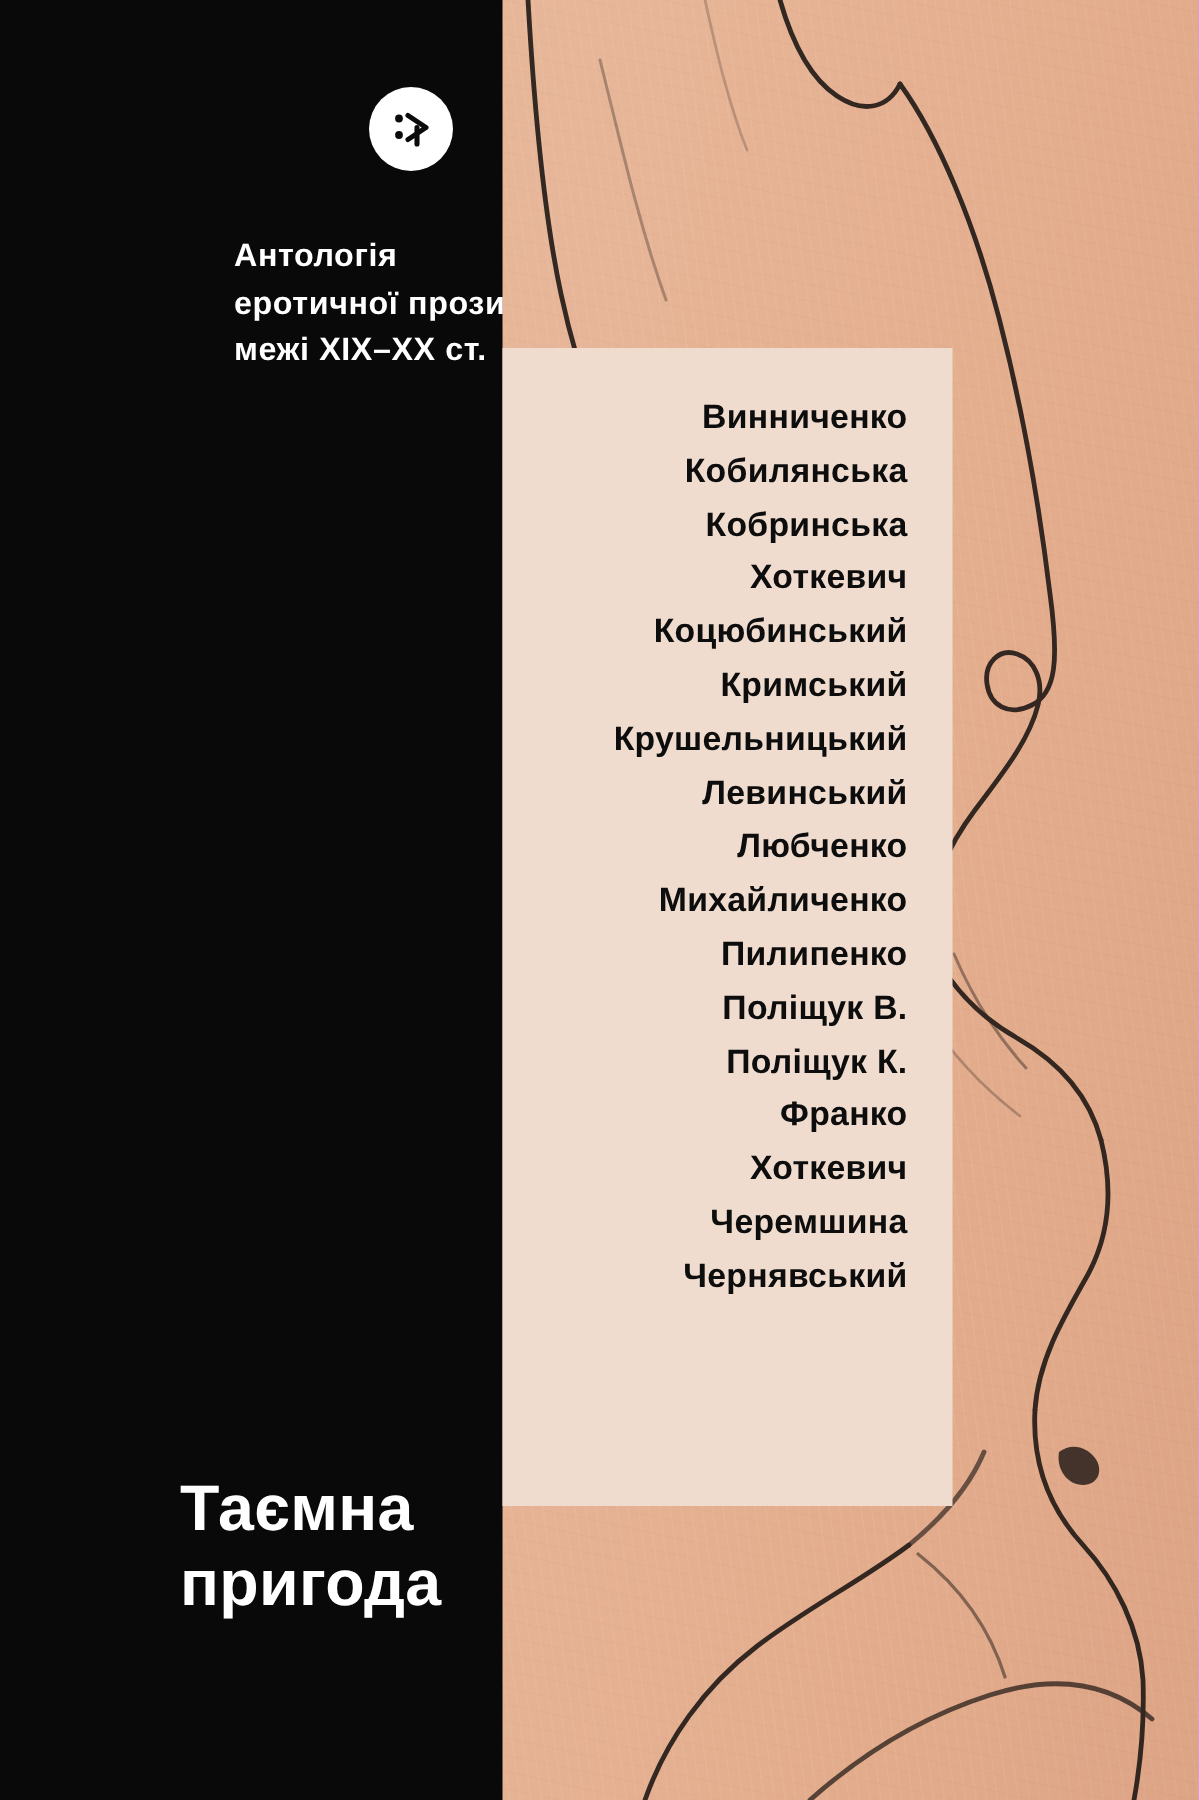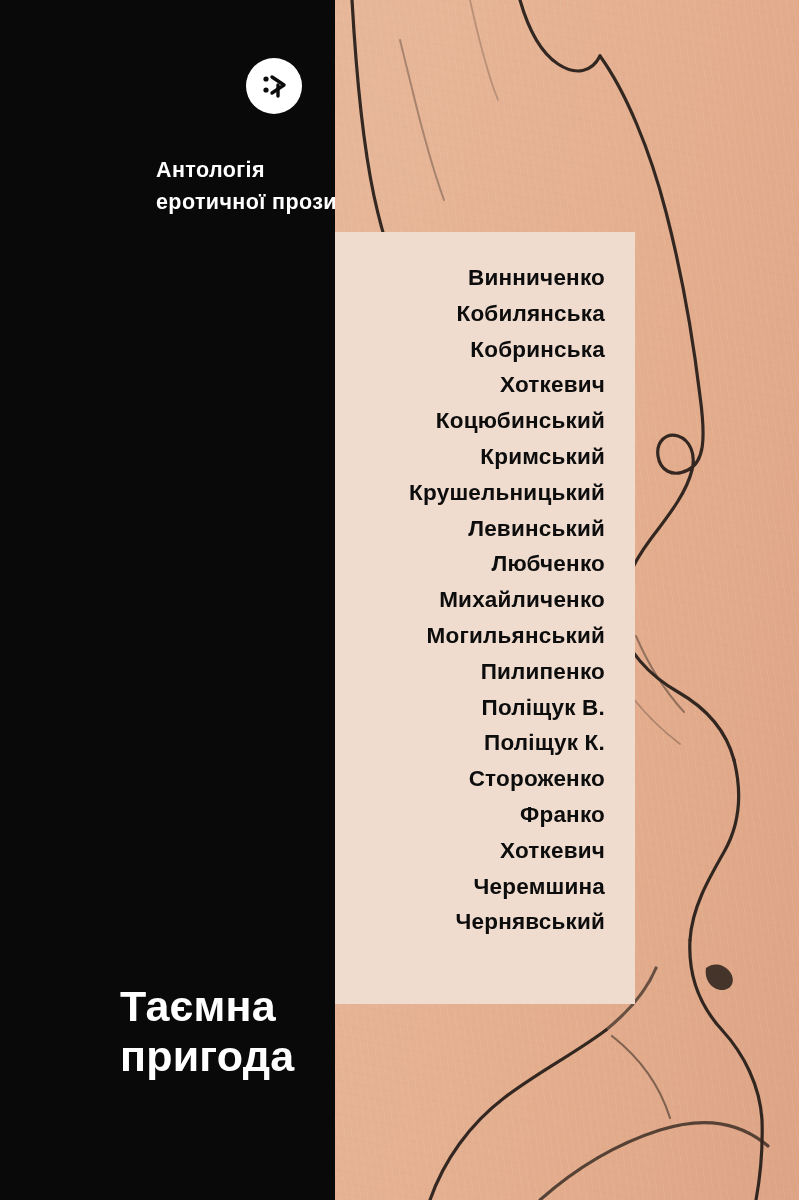--- a/index.html
+++ b/index.html
@@ -158,39 +158,38 @@
       <circle cx="9" cy="10" r="2.6" fill="#0b0b0b"></circle>
       <circle cx="9" cy="21" r="2.6" fill="#0b0b0b"></circle>
       <path d="M15 8 L27 16 L15 24" fill="none" stroke="#0b0b0b" stroke-width="3.4" stroke-linecap="round" stroke-linejoin="round"></path>
       <path d="M21 16 L21 27" fill="none" stroke="#0b0b0b" stroke-width="3.4" stroke-linecap="round"></path>
     </svg>
   </div>
 
   <div class="subtitle">
     <div>Антологія</div>
     <div>еротичної прози</div>
+    <div>межі XIX–XX ст.</div>
   </div>
 
   <div class="authors-panel">
     <div class="authors-list">
       <div>Винниченко</div>
       <div>Кобилянська</div>
       <div>Кобринська</div>
       <div>Хоткевич</div>
       <div>Коцюбинський</div>
       <div>Кримський</div>
       <div>Крушельницький</div>
       <div>Левинський</div>
       <div>Любченко</div>
       <div>Михайличенко</div>
-      <div>Могильянський</div>
       <div>Пилипенко</div>
       <div>Поліщук В.</div>
       <div>Поліщук К.</div>
-      <div>Стороженко</div>
       <div>Франко</div>
       <div>Хоткевич</div>
       <div>Черемшина</div>
       <div>Чернявський</div>
     </div>
   </div>
 
   <div class="title">
     <div>Таємна</div>
     <div>пригода</div>

